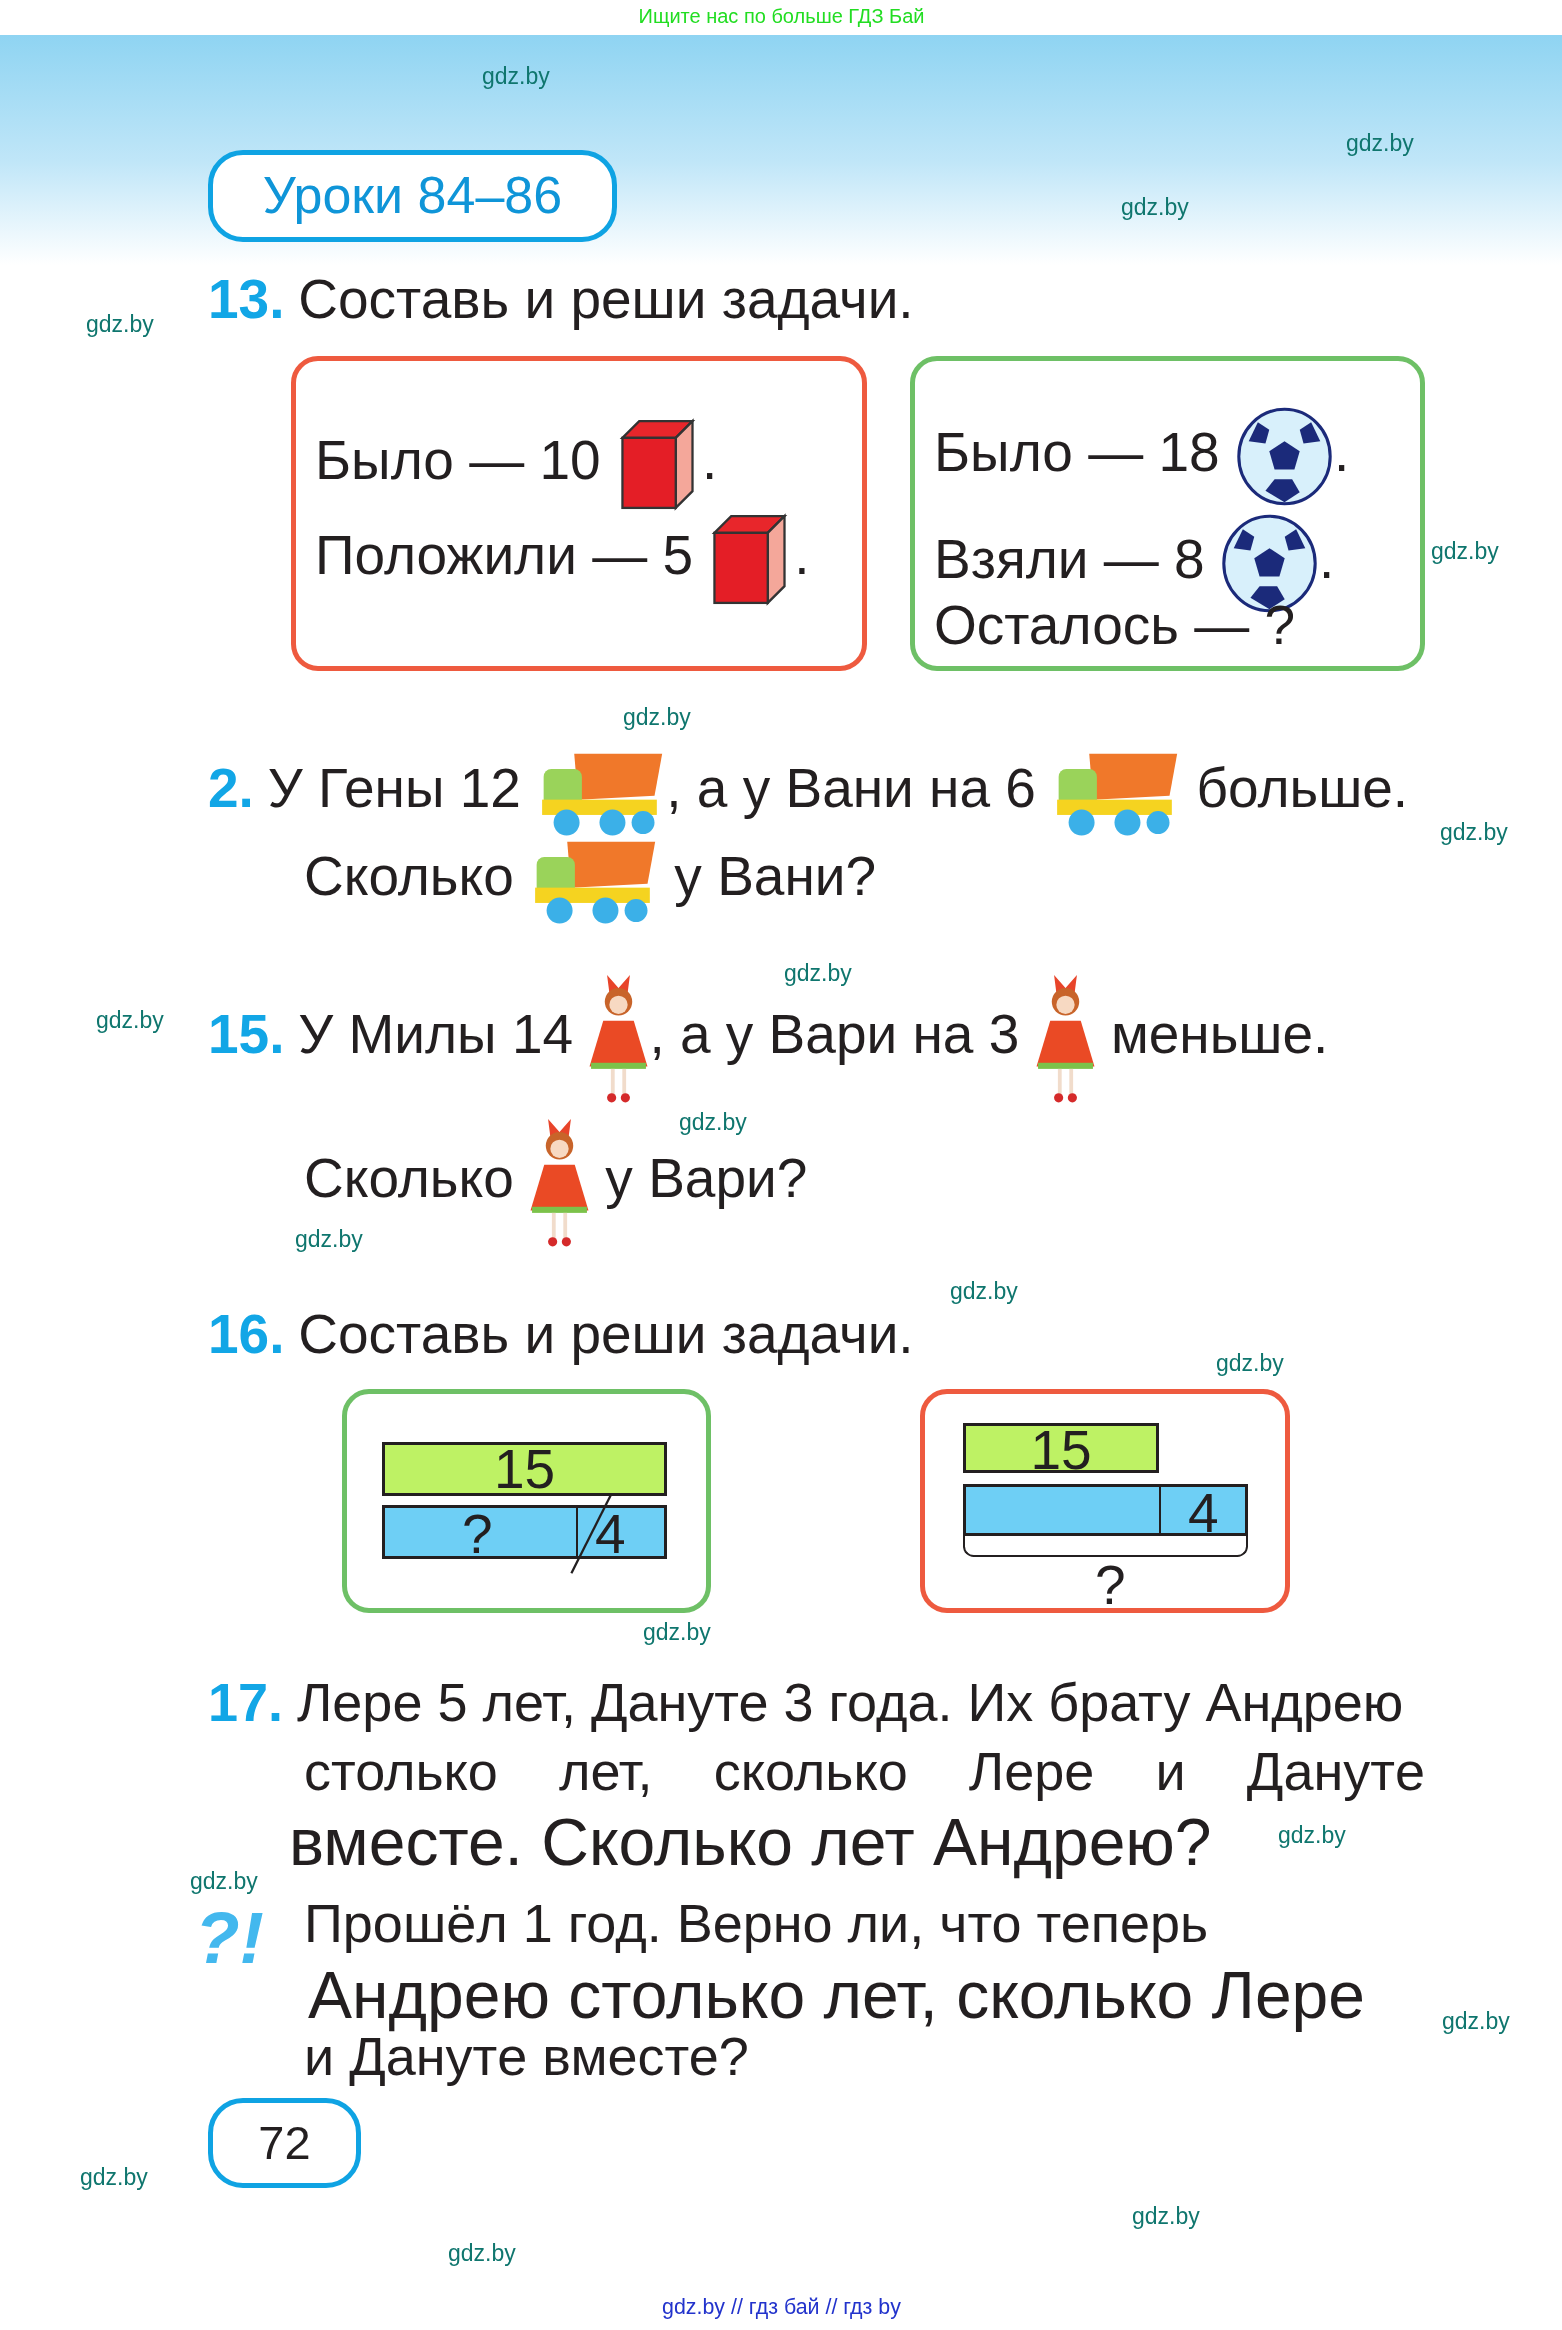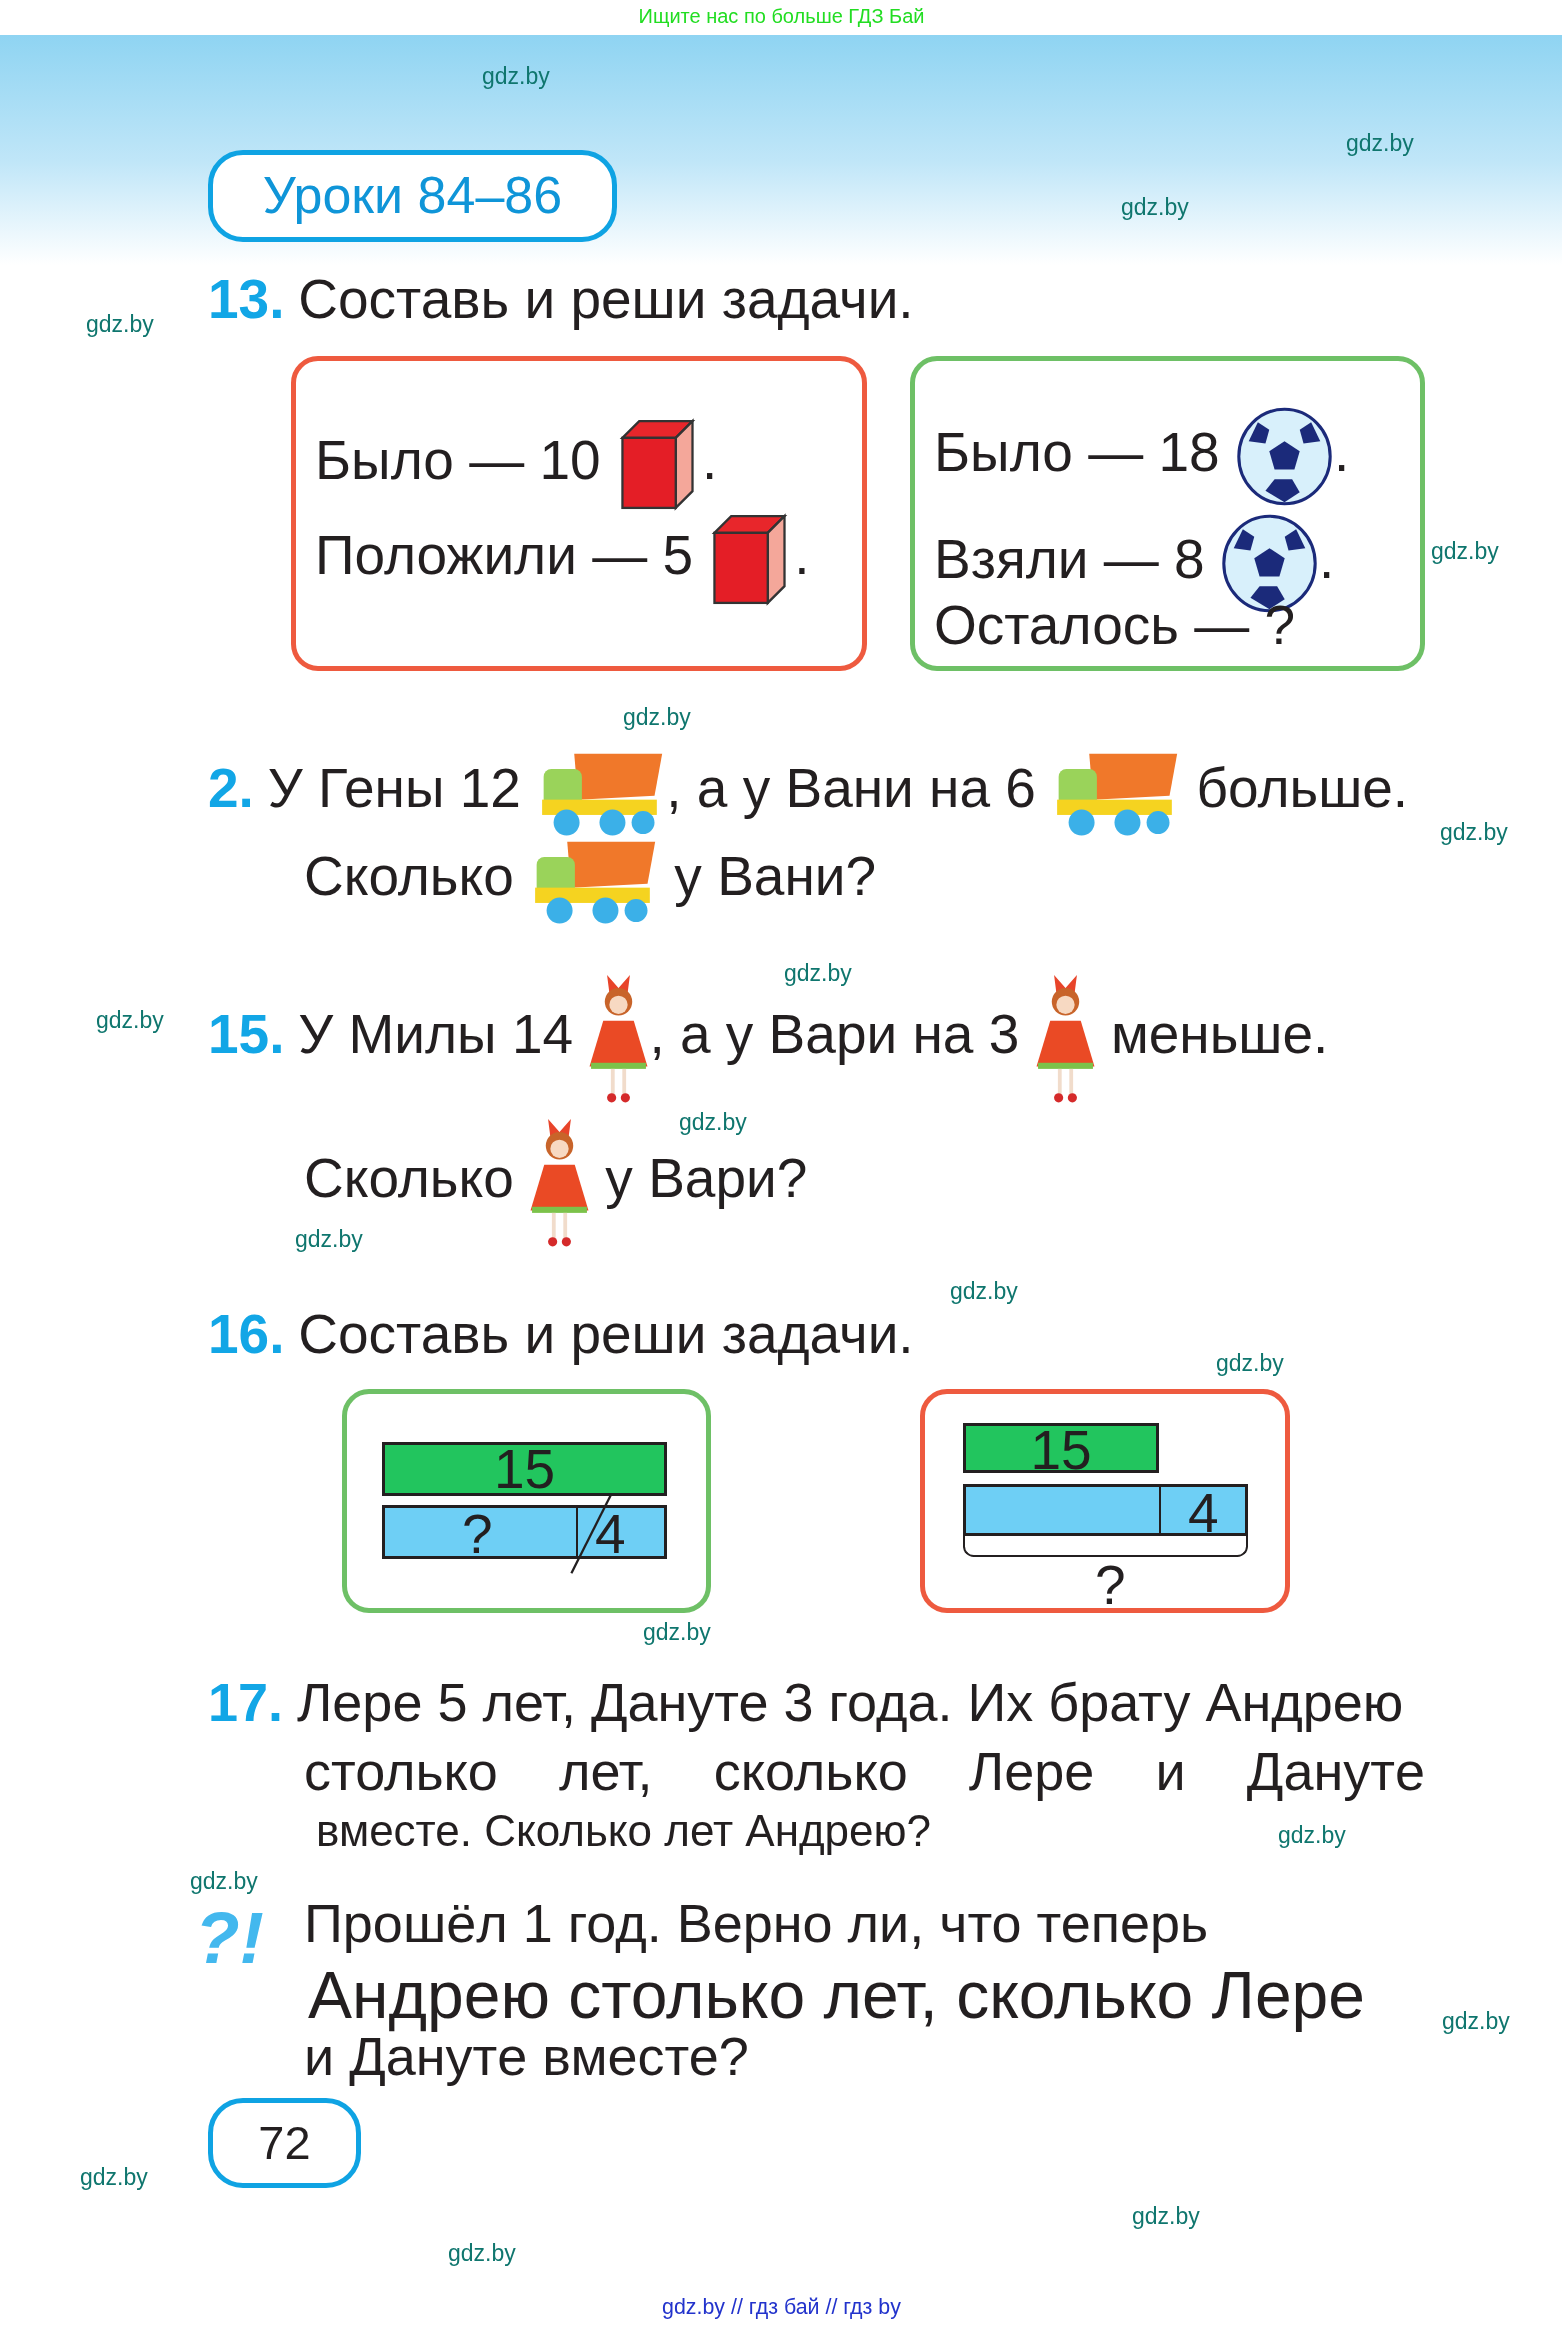--- a/index.html
+++ b/index.html
@@ -25,21 +25,21 @@
   }
   .lesson-pill { left: 208px; top: 150px; width: 409px; height: 92px; font-size: 52px; line-height: 80px; }
   .page-pill { left: 208px; top: 2098px; width: 153px; height: 90px; font-size: 47px; line-height: 80px; color: #231f20; }
   .task-line { font-size: 55px; white-space: nowrap; line-height: 1; }
   .num { color: #12a6e6; font-weight: bold; margin-right: 13.8px; }
   .box { box-sizing: border-box; border-radius: 27px; border-style: solid; border-width: 5.4px; background: #fff; }
   .box-red { border-color: #ee5a3f; }
   .box-green { border-color: #6ec066; }
   .inline-ic { display: inline-block; vertical-align: middle; }
   .bar { position: absolute; box-sizing: border-box; border: 3.1px solid #231f20; }
-  .bar-orange { background: #22c55e; }
+  .bar-orange { background: #bef264; }
   .bar-blue { background: #6ecff5; }
   .bar-txt { position: absolute; font-size: 55px; line-height: 1; }
   .footer { top: 2295px; left: 0; width: 1563px; text-align: center; font-size: 21.4px; color: #2233cc; }
   .qmark { font-weight: bold; color: #43b8ee; font-size: 73px; font-style: italic; }
 </style>
 </head>
 <body>
 
 <div class="abs top-banner">Ищите нас по больше ГДЗ Бай</div>
 <div class="abs sky"></div>
@@ -220,21 +220,21 @@
     <span class="bar-txt" style="left:222px;top:-1.5px">4</span>
   </div>
   <div class="abs" style="left:38px;top:142px;width:285px;height:21.4px;border:2.3px solid #231f20;border-top:none;border-radius:0 0 10.7px 10.7px;box-sizing:border-box"></div>
   <span class="bar-txt" style="left:170px;top:164px">?</span>
 </div>
 
 <div class="abs task-line" style="left:208px;top:1675px;font-size:54px">
   <span class="num">17.</span><span>Лере 5 лет, Дануте 3 года. Их брату Андрею</span>
 </div>
 <div class="abs task-line" style="left:304px;top:1744px;font-size:54px;width:1121px;text-align:justify;text-align-last:justify">столько лет, сколько Лере и Данутe</div>
-<div class="abs task-line" style="left:316px;top:1809px;font-size:44px">вместе. Сколько лет Андрею?</div>
+<div class="abs task-line" style="left:289px;top:1809px;font-size:66px">вместе. Сколько лет Андрею?</div>
 
 <div class="abs qmark" style="left:195px;top:1896px">?!</div>
 <div class="abs task-line" style="left:304px;top:1896px;font-size:54px">Прошёл 1 год. Верно ли, что теперь</div>
 <div class="abs task-line" style="left:308px;top:1962px;font-size:66px">Андрею столько лет, сколько Лере</div>
 <div class="abs task-line" style="left:304px;top:2029px;font-size:54px">и Данутe вместе?</div>
 
 <div class="abs pill page-pill">72</div>
 
 <div class="abs footer">gdz.by  //  гдз бай  //  гдз by</div>
 

